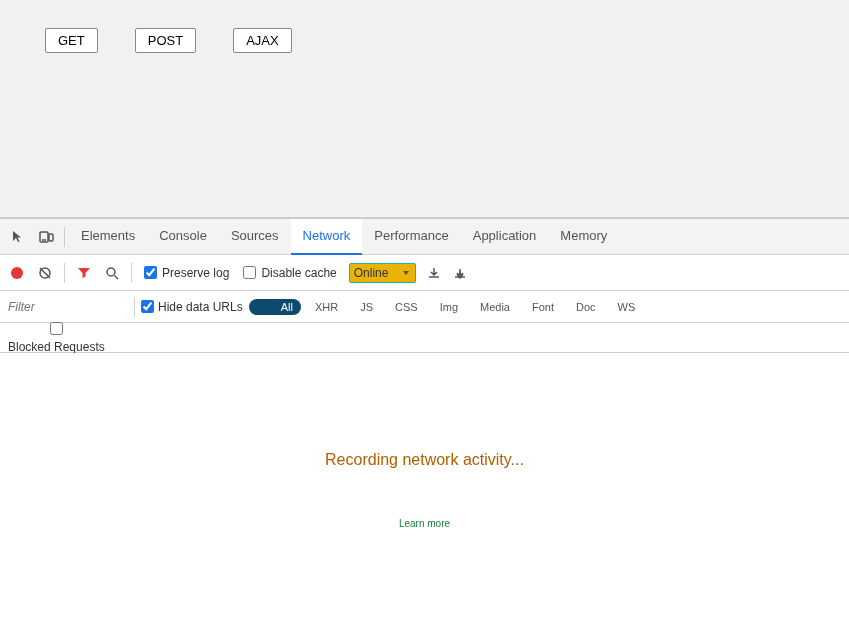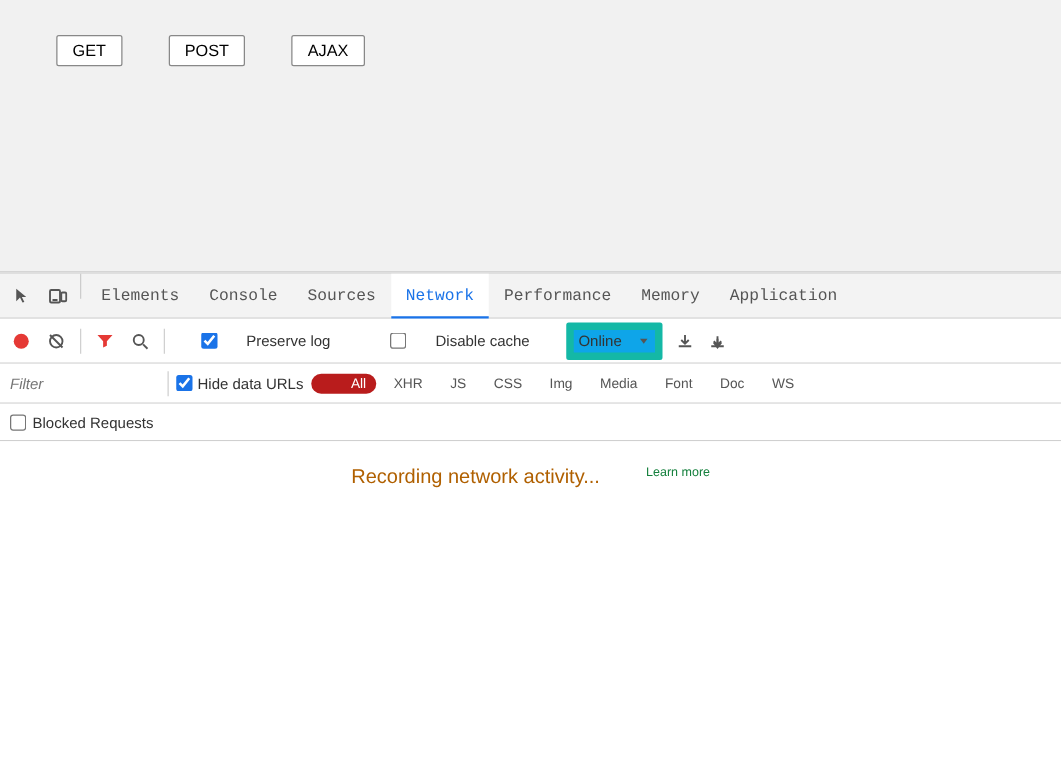--- a/index.html
+++ b/index.html
@@ -38,27 +38,26 @@
       background: #fff;
       border-top: 1px solid #ccc;
       height: 409px;
       display: flex;
       flex-direction: column;
     }
 
     
     .tabs-row {
       display: flex;
-      align-items: flex-start;
+      align-items: center;
       border-bottom: 1px solid #d0d0d0;
       background: #f3f3f3;
       height: 36px;
       padding: 0 4px;
       gap: 0;
-      font-family: Liberation Mono, monospace;
     }
     .tab-icon {
       width: 28px;
       height: 36px;
       display: flex;
       align-items: center;
       justify-content: center;
       cursor: pointer;
       color: #555;
       font-size: 14px;
@@ -108,32 +107,32 @@
       border: none;
       color: #444;
       font-size: 14px;
     }
     .toolbar-btn.record { color: #e53935; }
     .toolbar-divider { width: 1px; height: 20px; background: #d0d0d0; margin: 0 4px; }
 
     .checkbox-label {
       display: flex;
       align-items: center;
-      gap: 23px;
+      gap: 5px;
       font-size: 12px;
       color: #333;
       cursor: pointer;
-      margin: 0 23px;
+      margin: 0 6px;
       white-space: nowrap;
     }
     .checkbox-label input[type="checkbox"] { margin: 0; }
 
     .online-select {
-      border: 6px solid #14b8a6;
-      background: #0ea5e9;
+      border: 1px solid #14b8a6;
+      background: #eab308;
       padding: 2px 4px;
       font-size: 12px;
       border-radius: 2px;
       display: flex;
       align-items: center;
       gap: 13px;
       cursor: pointer;
       margin: 0 4px;
     }
     .upload-btn, .download-btn {
@@ -177,21 +176,21 @@
     .filter-chip {
       padding: 2px 8px;
       border-radius: 10px;
       font-size: 11px;
       cursor: pointer;
       border: none;
       background: transparent;
       color: #555;
     }
     .filter-chip.active {
-      background: #b91c1c;
+      background: #0c4a6e;
       color: #fff;
       padding-left: 32px;
     }
     .filter-divider { height: 20px; width: 1px; background: #d0d0d0; }
 
     
     .blocked-row {
       display: flex;
       align-items: center;
       border-bottom: 1px solid #d0d0d0;
@@ -199,27 +198,29 @@
       padding: 0 8px;
       background: #fff;
       gap: 6px;
     }
     .blocked-label {
       font-size: 12px;
       color: #333;
       cursor: pointer;
       display: flex;
       gap: 5px;
+      flex-direction: column;
     }
 
     
     .main-content {
       flex: 1;
       display: flex;
-      flex-direction: row;
+      flex-direction: column;
+      align-items: center;
       justify-content: center;
       background: #fff;
       padding: 20px;
       gap: 37px;
     }
     .recording-text {
       color: #b06000;
       font-size: 16px;
       margin-bottom: 12px;
     }
@@ -284,24 +285,24 @@
     <div class="tab">
       <span>Sources</span>
     </div>
     <div class="tab active">
       <span>Network</span>
     </div>
     <div class="tab">
       <span>Performance</span>
     </div>
     <div class="tab">
+      <span>Application</span>
+    </div>
+    <div class="tab">
       <span>Memory</span>
-    </div>
-    <div class="tab">
-      <span>Application</span>
     </div>
   </div>
 
   <div class="toolbar-row">
 
     <button class="toolbar-btn record" title="Record">
       <svg width="14" height="14" viewBox="0 0 14 14">
         <circle cx="7" cy="7" r="6" fill="#e53935"></circle>
       </svg>
     </button>

